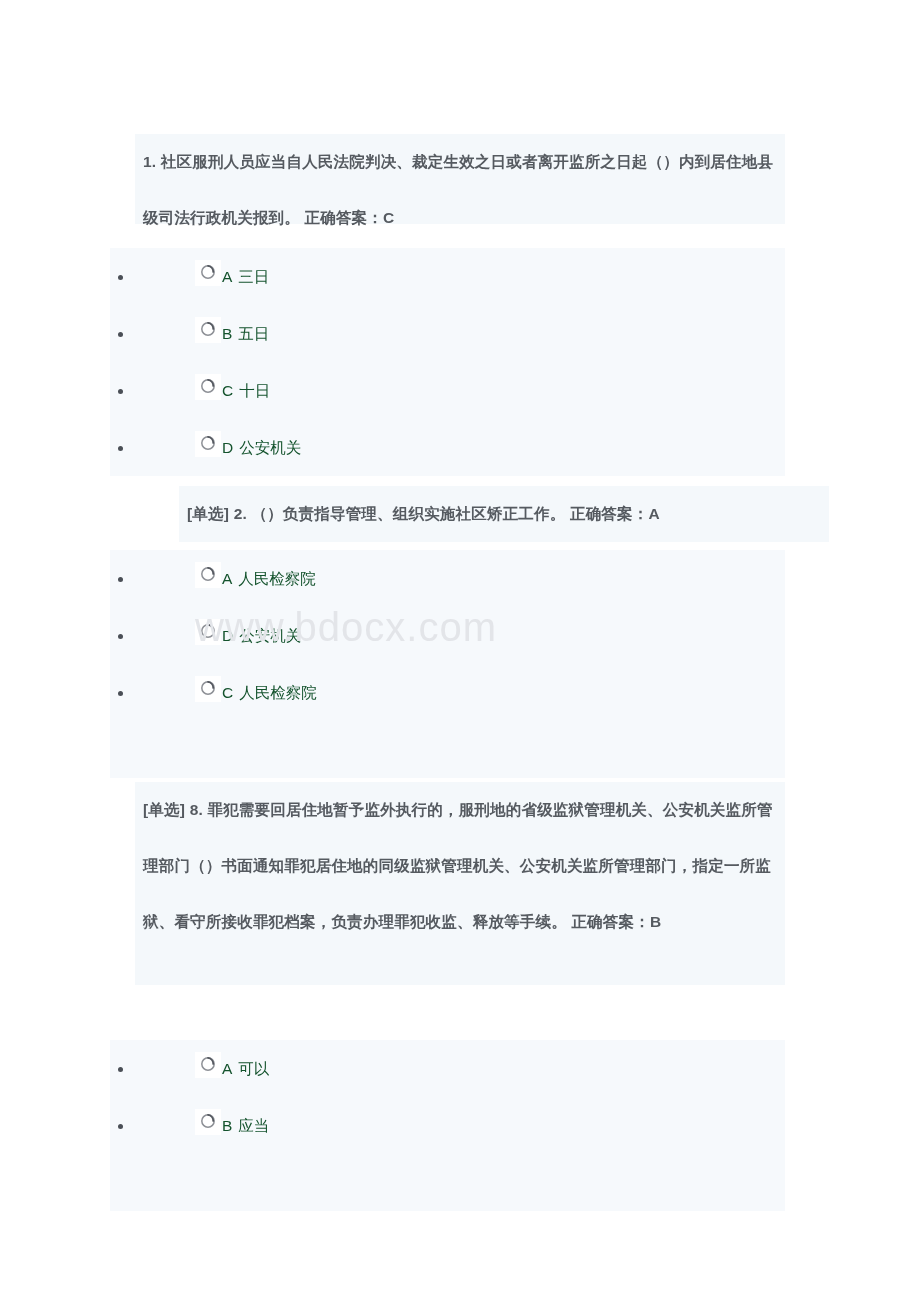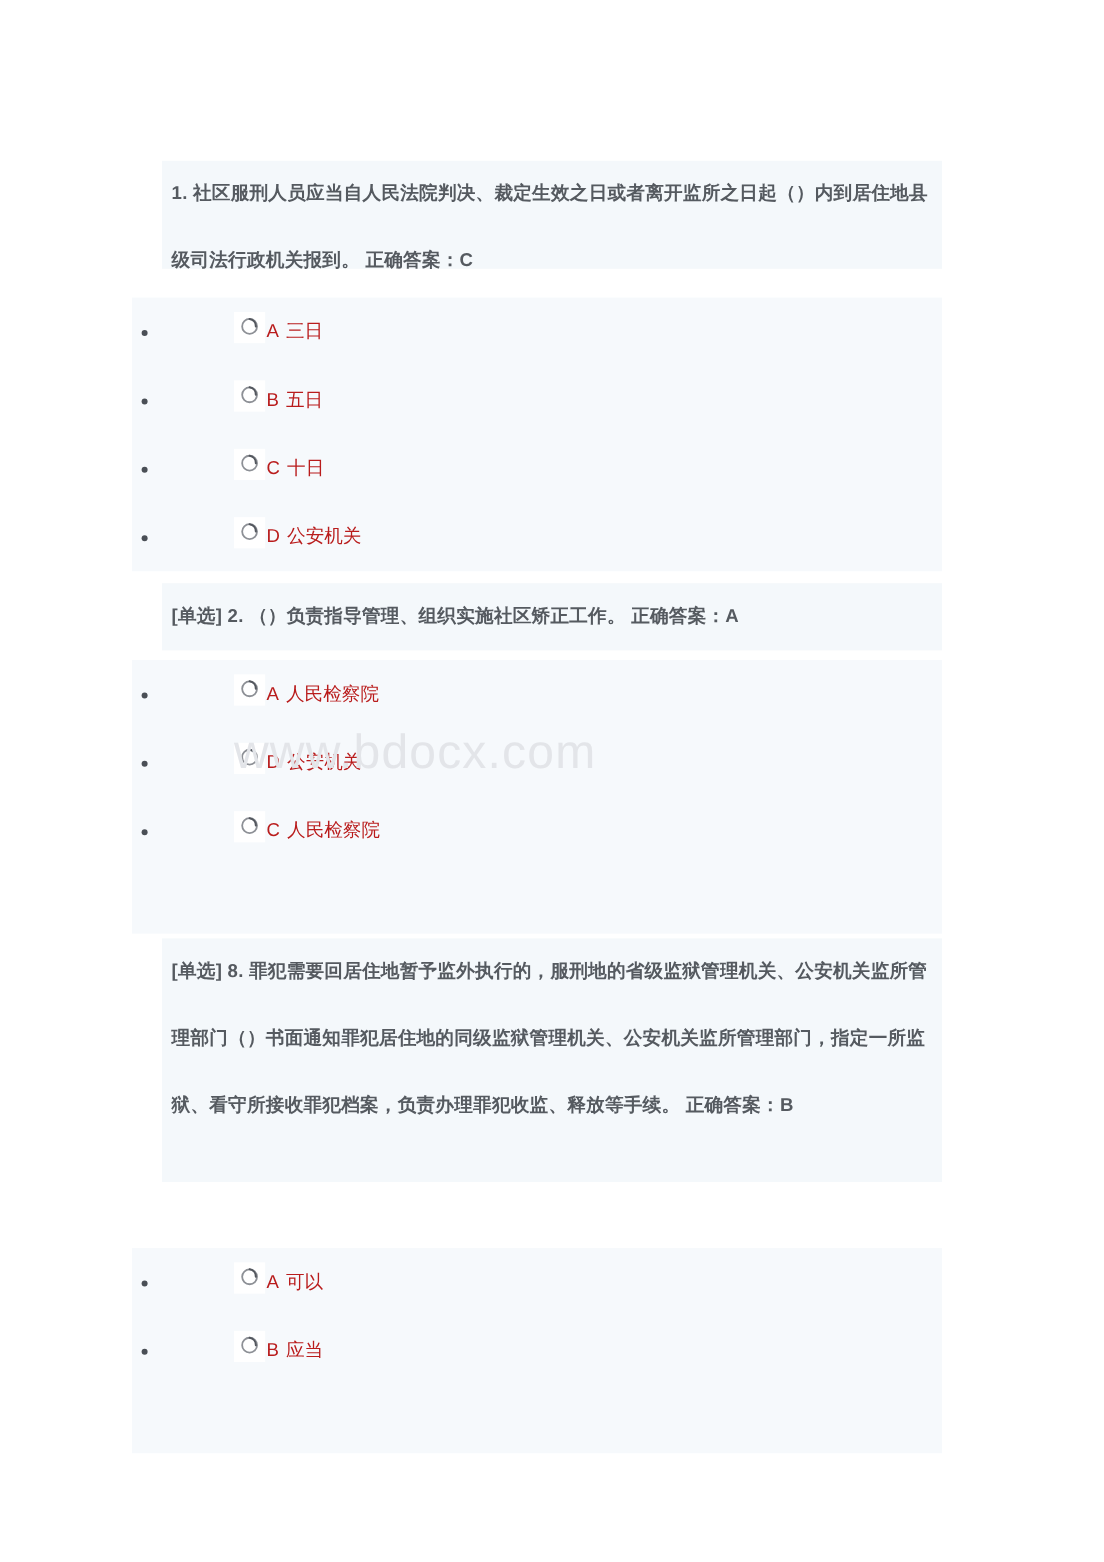--- a/index.html
+++ b/index.html
@@ -96,21 +96,21 @@
     position: absolute;
     left: 2px;
     top: 1px;
   }
   .opt-text {
     position: absolute;
     left: 112px;
     top: 50%;
     margin-top: -11px;
     font-size: 15.5px;
-    color: #b91c1c;
+    color: #14532d;
     font-weight: 400;
     line-height: 22px;
     white-space: nowrap;
     z-index: 3;
   }
   .opt-letter {
     font-family: "Liberation Sans", "DejaVu Sans", sans-serif;
     margin-right: 6px;
   }
 </style>
@@ -163,21 +163,21 @@
       <span class="radio-wrap">
         <svg width="22" height="22" viewBox="0 0 22 22">
             <circle cx="11" cy="11" r="6.2" fill="#ffffff" stroke="#8d9096" stroke-width="1.5"></circle>
             <path d="M11 4.8 A6.2 6.2 0 0 1 16.2 11" fill="none" stroke="#53575e" stroke-width="1.7" stroke-linecap="round"></path>
           </svg>
       </span>
       <span class="opt-text"><span class="opt-letter">D</span><span>公安机关</span></span>
     </div>
   </div>
 
-  <div class="qblock" style="top:486px; height:56px;">
+  <div class="qblock" style="top:486px; height:56px;margin-left:44px;">
     <div class="qtext">[单选] 2. （）负责指导管理、组织实施社区矫正工作。 正确答案：A</div>
   </div>
 
   <div class="oblock" style="top:550px; height:228px;">
 
     <div class="opt">
       <span class="opt-bullet"></span>
       <span class="radio-wrap">
         <svg width="22" height="22" viewBox="0 0 22 22">
             <circle cx="11" cy="11" r="6.2" fill="#ffffff" stroke="#8d9096" stroke-width="1.5"></circle>

